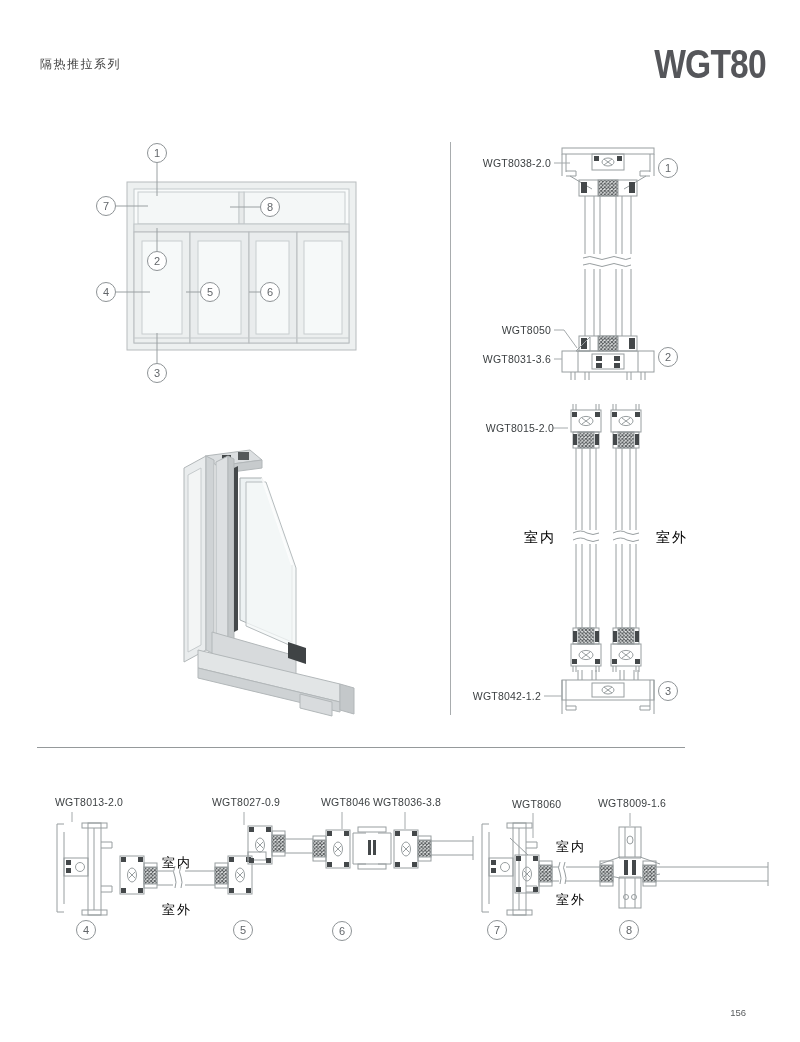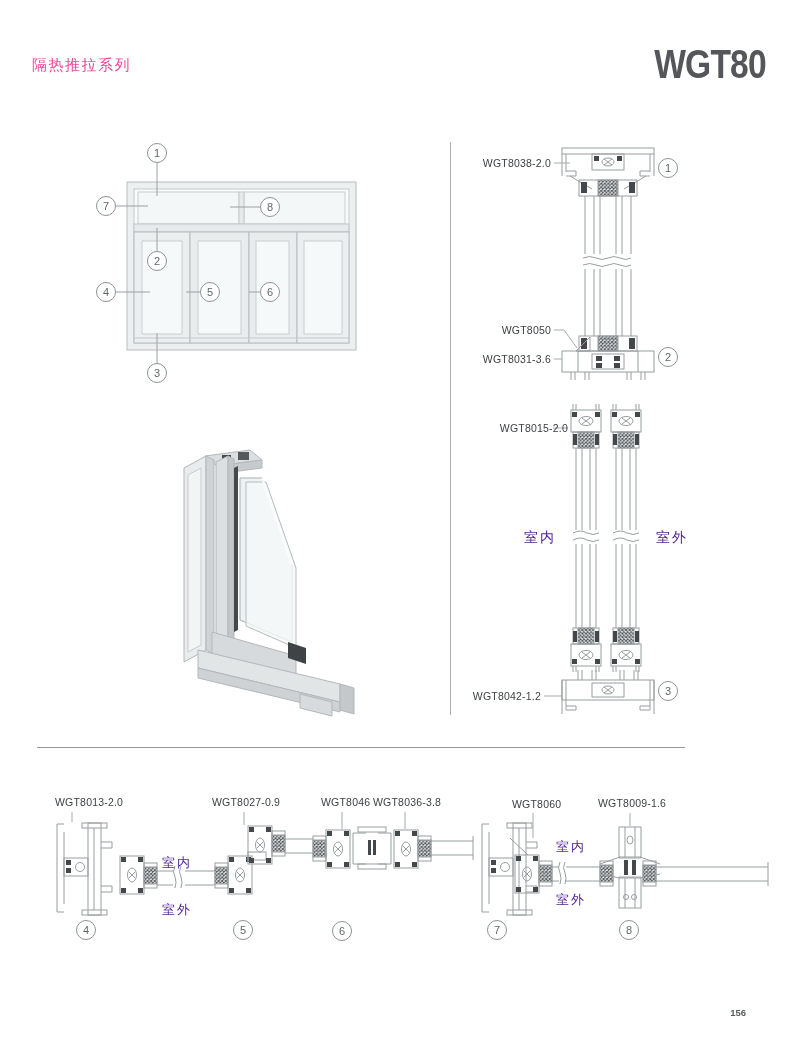--- a/index.html
+++ b/index.html
@@ -1,31 +1,31 @@
 <!DOCTYPE html>
 <html><head>
 <meta charset="utf-8">
 <style>
   *{margin:0;padding:0;box-sizing:border-box}
   html,body{background:#fff}
   body{width:800px;height:1042px;position:relative;overflow:hidden;
        font-family:"Liberation Sans","DejaVu Sans",sans-serif;color:#3e4244}
   .abs{position:absolute}
-  .series-title{left:32px;top:56px;font-size:15px;letter-spacing:1.5px;color:#ec4899}
+  .series-title{left:40px;top:56px;font-size:12px;letter-spacing:1.5px;color:#404040}
   .product-code{right:34px;top:42px;font-size:40px;font-weight:700;color:#55565a;
                 letter-spacing:-1px;transform:scaleX(.84);transform-origin:100% 50%}
   .lbl{font-size:10.5px;color:#3b3f41;letter-spacing:.2px;white-space:nowrap}
   .lbl.ra{text-align:left}
-  .room{font-size:14px;color:#4c1d95;letter-spacing:2px;font-weight:500;white-space:nowrap}
+  .room{font-size:14px;color:#000000;letter-spacing:2px;font-weight:500;white-space:nowrap}
   .room.sm{font-size:13px}
   .co{width:20px;height:20px;border:1px solid #8e9396;border-radius:50%;background:#fff;
       color:#62666a;font-size:11px;line-height:18px;text-align:center}
   .vrule{left:450px;top:142px;width:1px;height:573px;background:#a8acae}
   .hrule{left:37px;top:747px;width:648px;height:1px;background:#95999b}
-  .pageno{right:54px;top:1007px;font-size:9.5px;font-weight:700;color:#595c5e}
+  .pageno{right:54px;top:1007px;font-size:9.5px;font-weight:400;color:#595c5e}
 </style>
 </head>
 <body>
 
 <svg class="abs" width="800" height="1042" viewBox="0 0 800 1042" style="left:0;top:0">
   <defs>
     <pattern id="xh" width="3.6" height="3.6" patternUnits="userSpaceOnUse">
       <rect width="3.6" height="3.6" fill="#eff1f1"></rect>
       <path d="M0,3.6 L3.6,0 M0,0 L3.6,3.6" stroke="#54585a" stroke-width="1"></path>
     </pattern>
@@ -258,21 +258,21 @@
 <div class="abs co" style="left:147px;top:363px">3</div>
 <div class="abs co" style="left:96px;top:282px">4</div>
 <div class="abs co" style="left:200px;top:282px">5</div>
 <div class="abs co" style="left:260px;top:282px">6</div>
 <div class="abs co" style="left:96px;top:196px">7</div>
 <div class="abs co" style="left:260px;top:197px">8</div>
 
 <div class="abs lbl ra" style="right:249px;top:157px">WGT8038-2.0</div>
 <div class="abs lbl ra" style="right:249px;top:324px">WGT8050</div>
 <div class="abs lbl ra" style="right:249px;top:353px">WGT8031-3.6</div>
-<div class="abs lbl ra" style="right:232px;top:422px">WGT8015-2.0</div>
+<div class="abs lbl ra" style="right:246px;top:422px">WGT8015-2.0</div>
 <div class="abs lbl ra" style="right:259px;top:690px">WGT8042-1.2</div>
 <div class="abs room" style="left:524px;top:529px">室内</div>
 <div class="abs room" style="left:656px;top:529px">室外</div>
 <div class="abs co" style="left:658px;top:158px">1</div>
 <div class="abs co" style="left:658px;top:347px">2</div>
 <div class="abs co" style="left:658px;top:681px">3</div>
 
 <div class="abs lbl" style="left:55px;top:796px">WGT8013-2.0</div>
 <div class="abs lbl" style="left:212px;top:796px">WGT8027-0.9</div>
 <div class="abs lbl" style="left:321px;top:796px">WGT8046</div>

